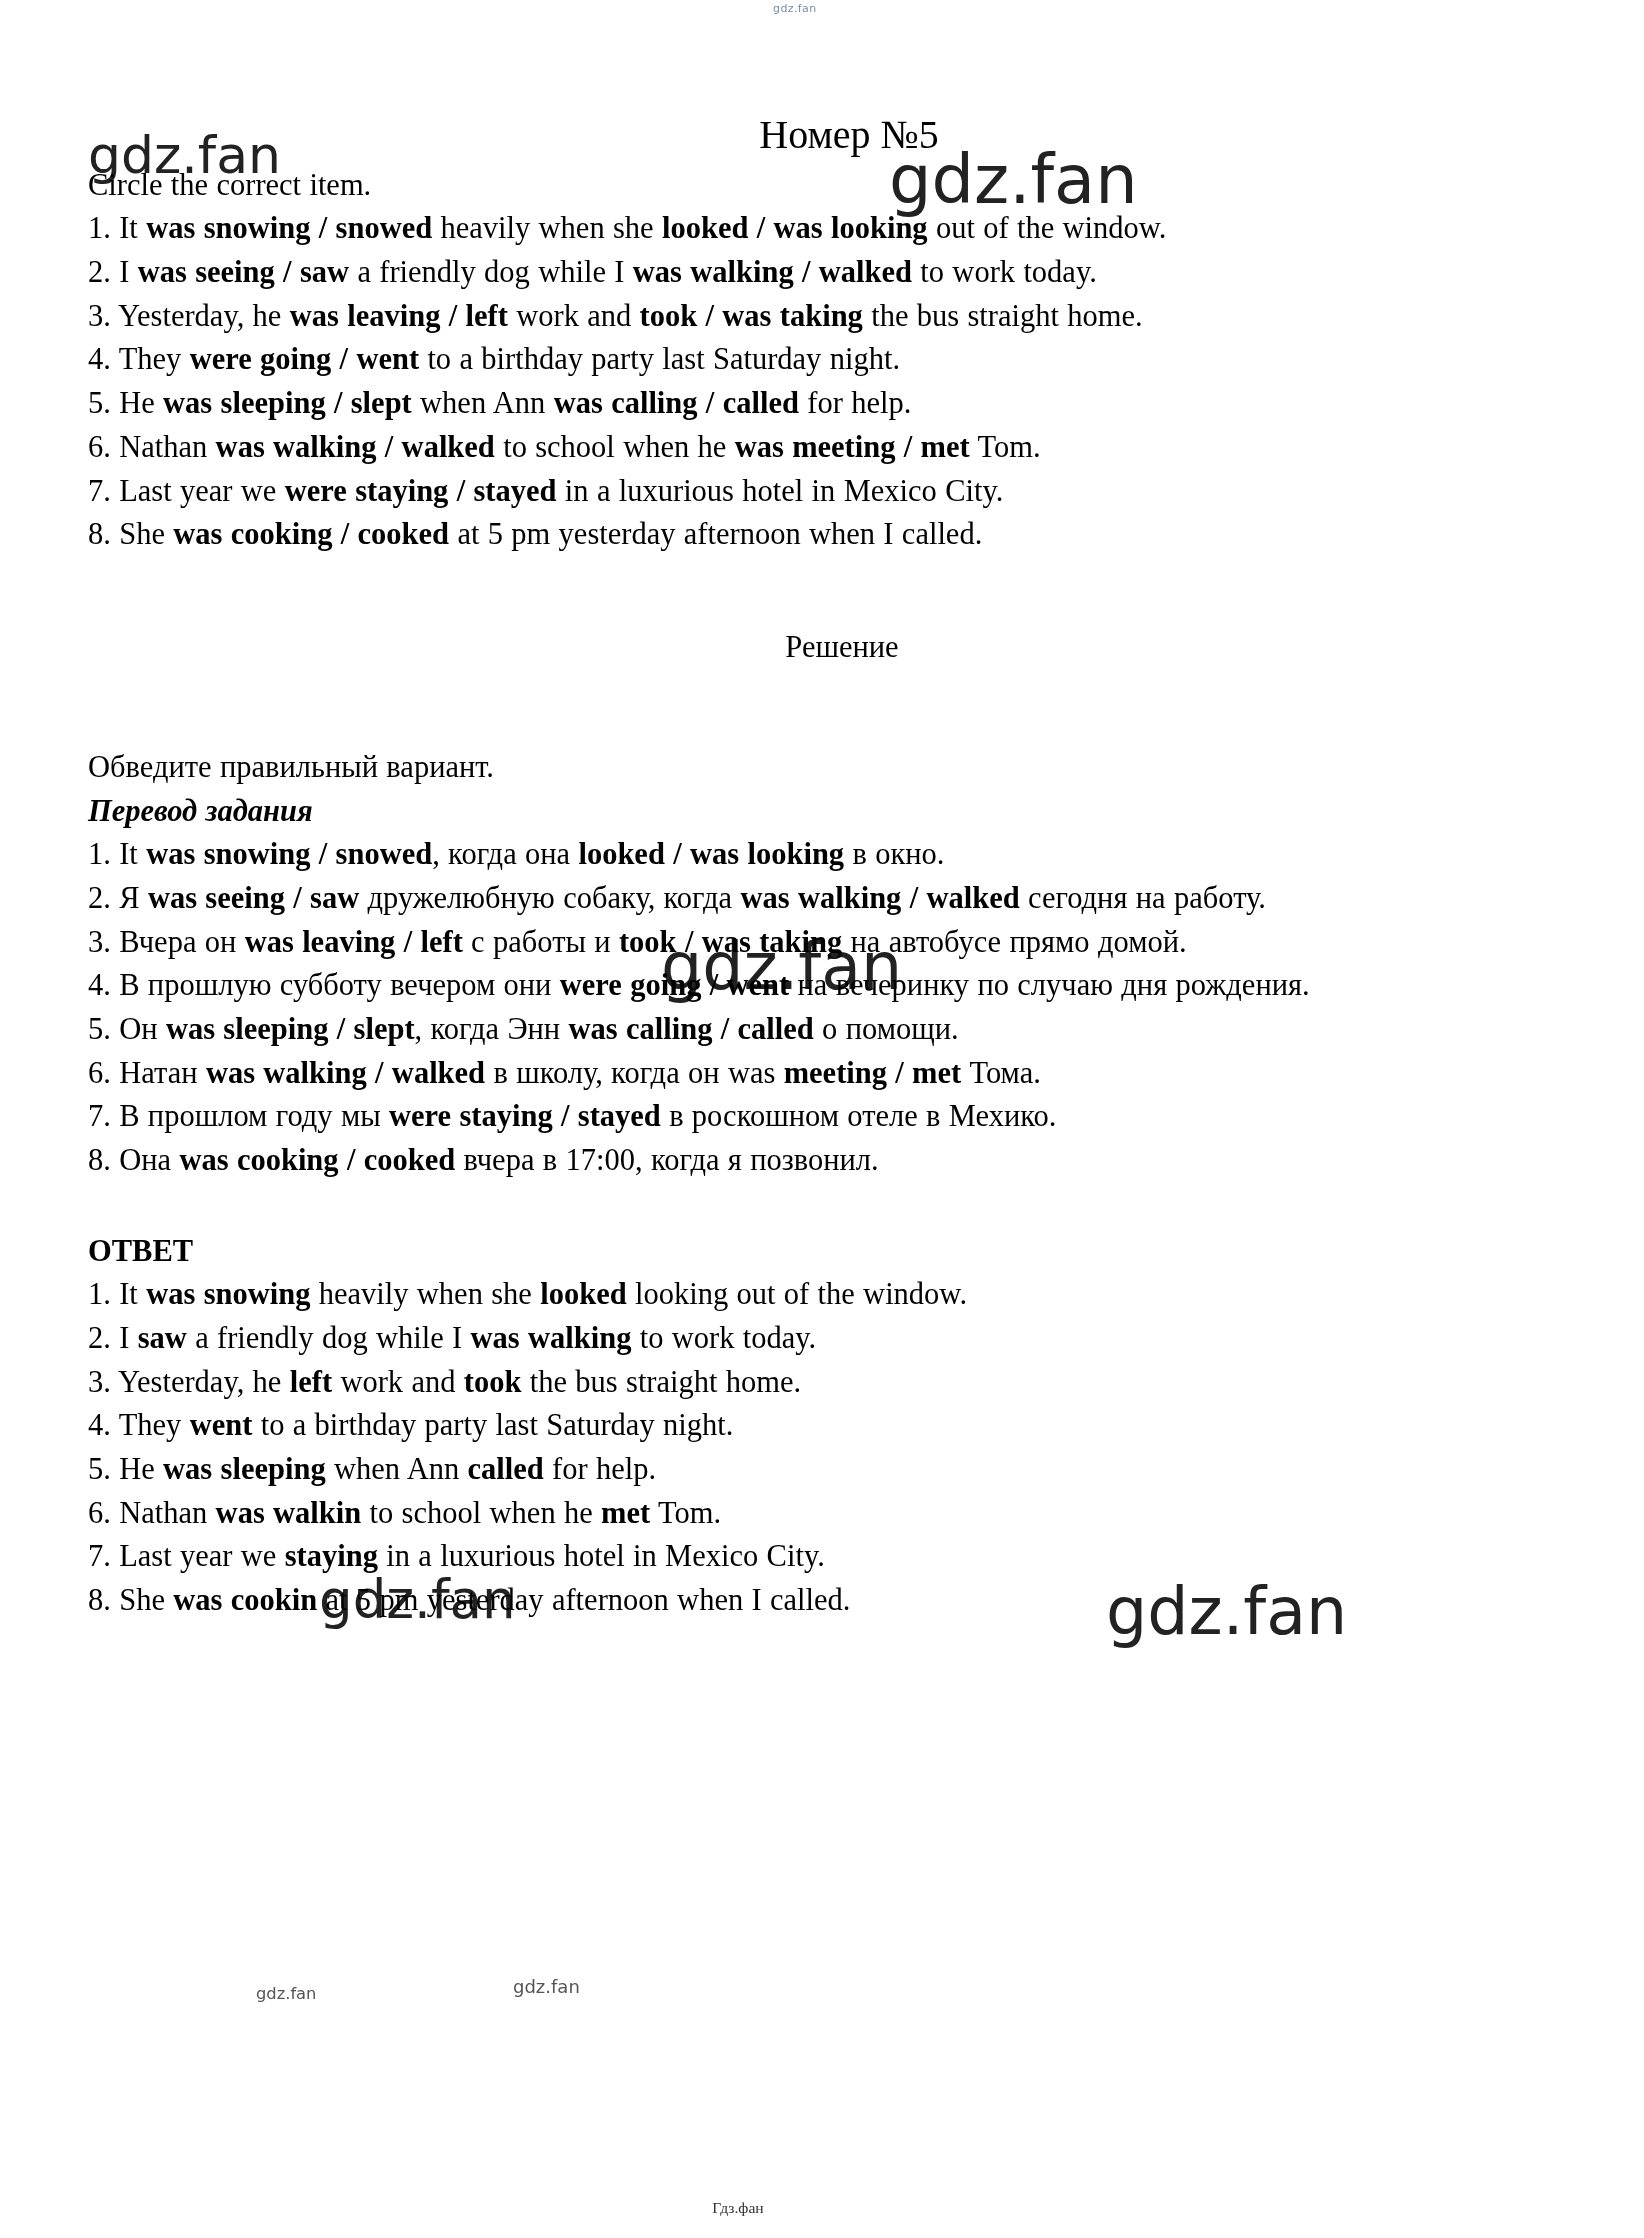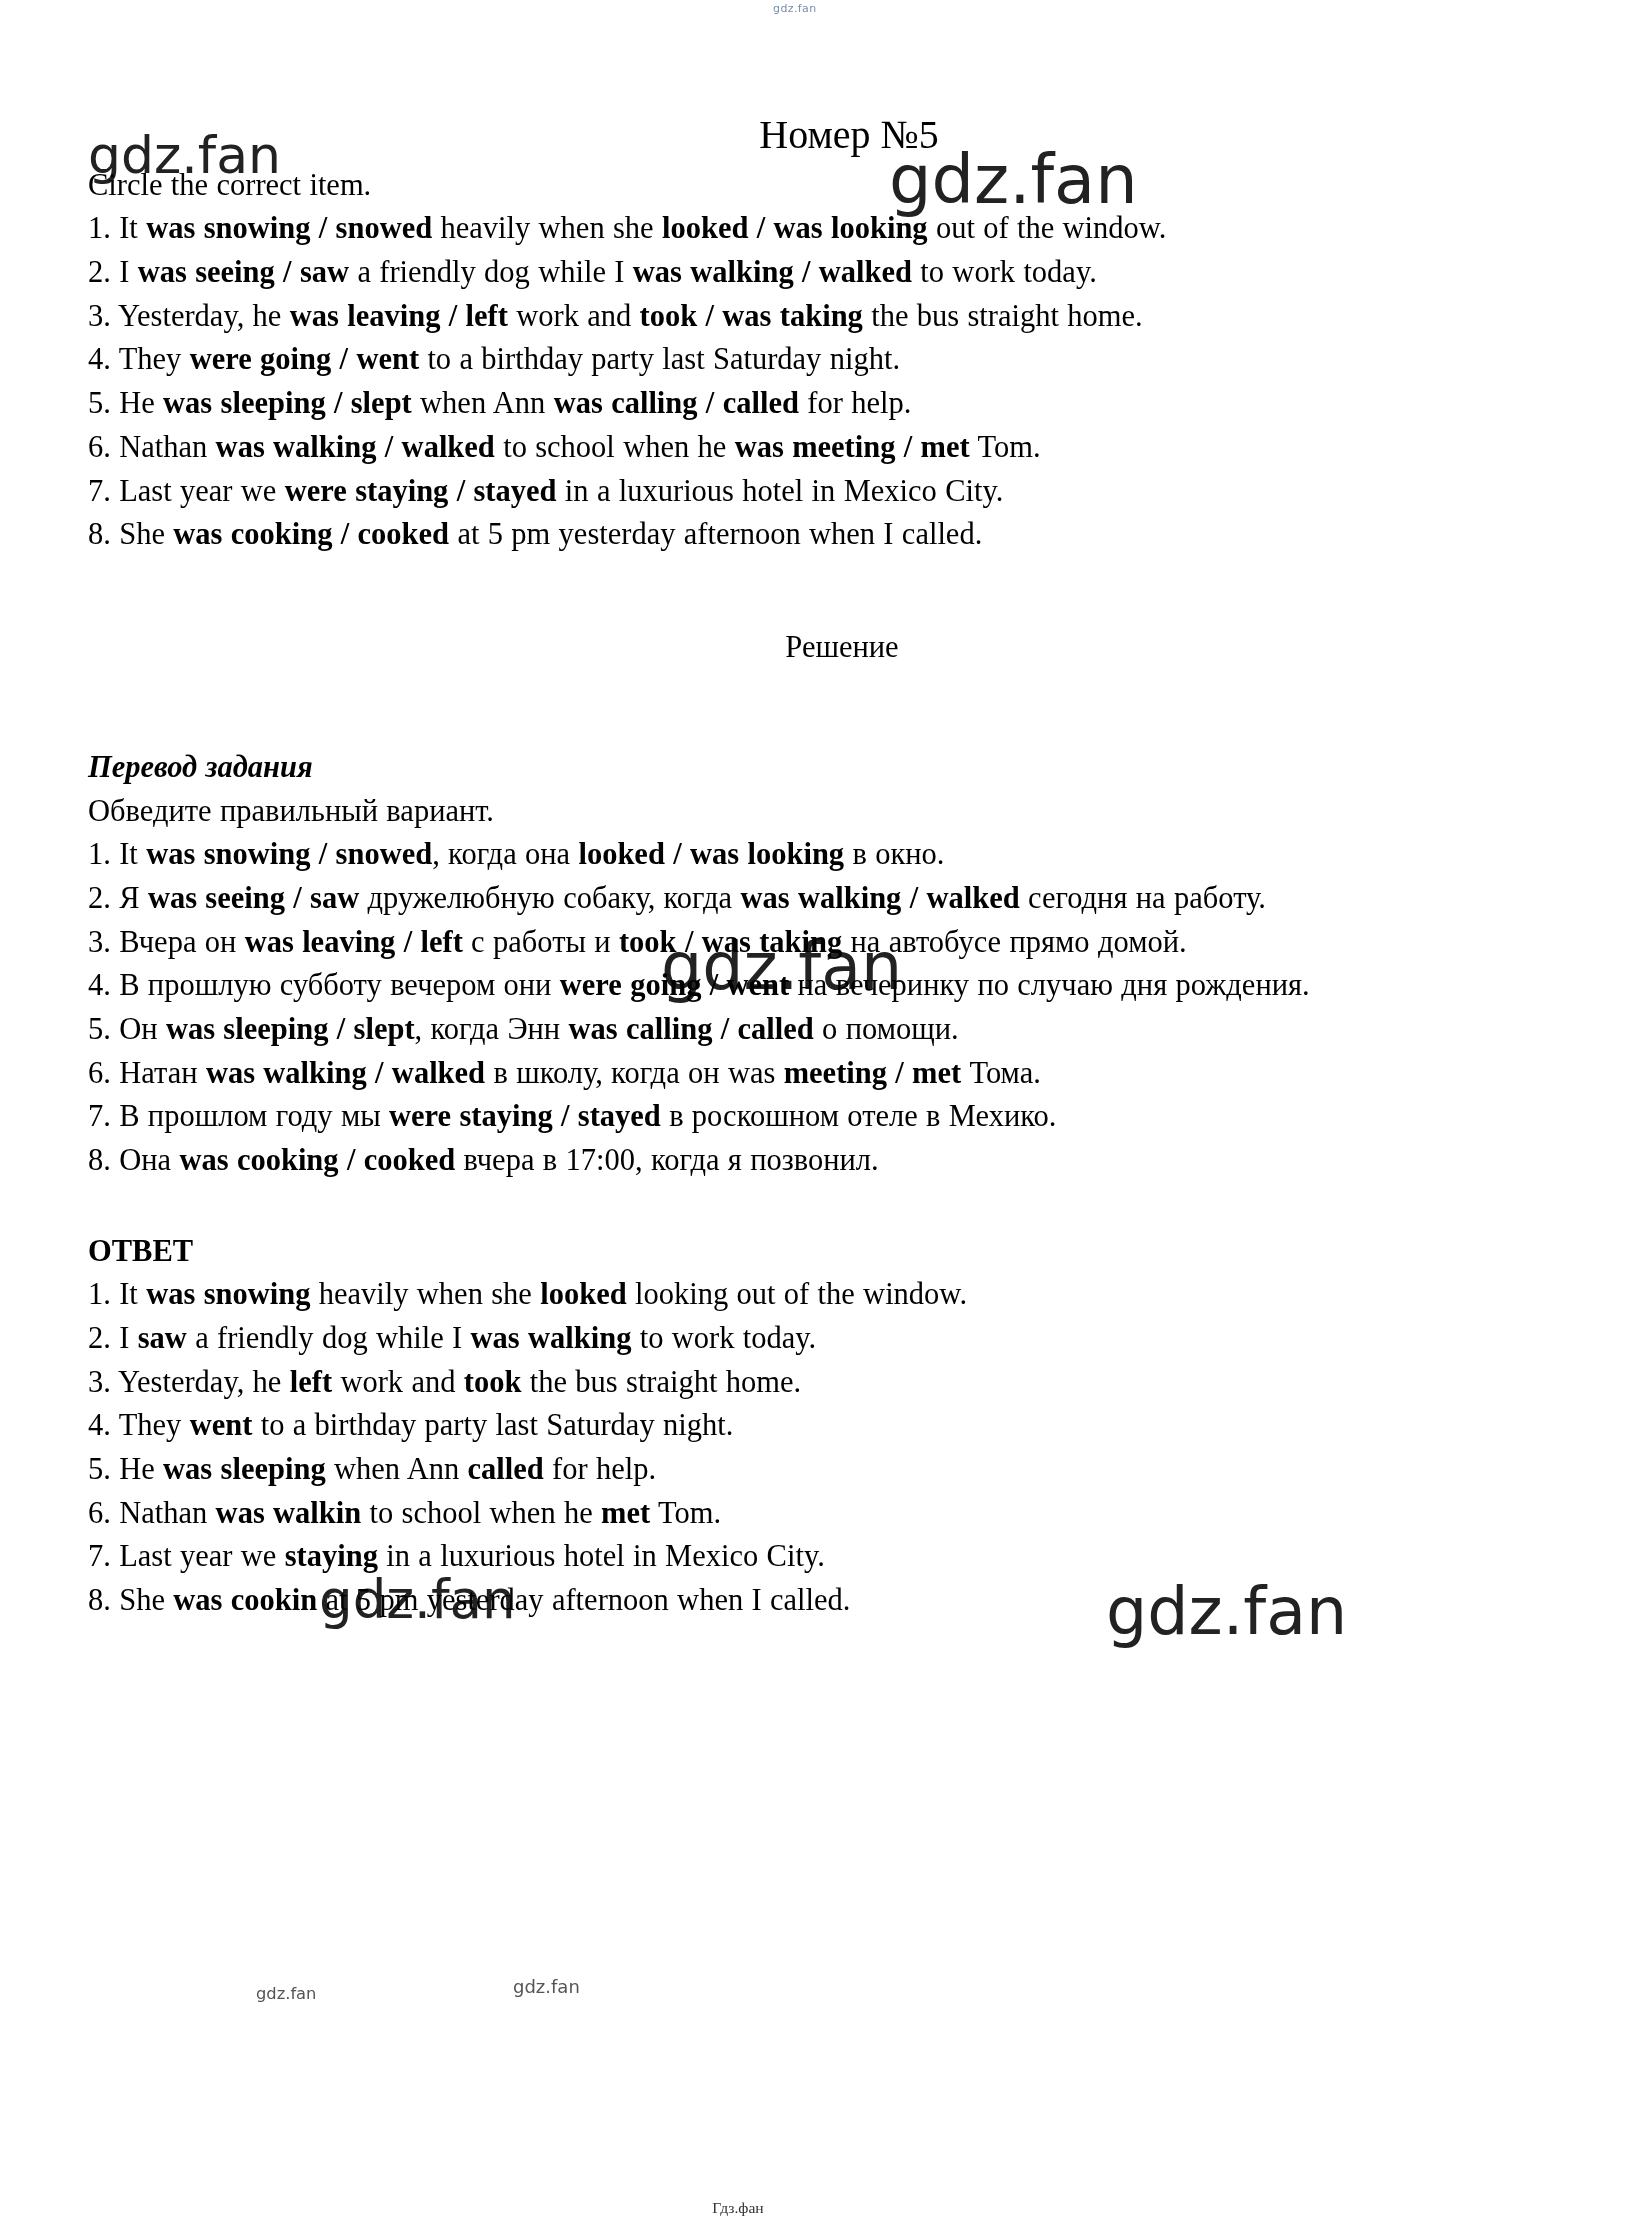--- a/index.html
+++ b/index.html
@@ -118,22 +118,22 @@
       <p class="line task-line">6. Nathan <b>was walking / walked</b> to school when he <b>was meeting / met</b> Tom.</p>
       <p class="line task-line">7. Last year we <b>were staying / stayed</b> in a luxurious hotel in Mexico City.</p>
       <p class="line task-line">8. She <b>was cooking / cooked</b> at 5 pm yesterday afternoon when I called.</p>
     </div>
 
     <div class="section-gap-md"></div>
     <p class="center">Решение</p>
     <div class="section-gap-lg"></div>
 
     <div class="blk">
+      <p class="line">Обведите правильный вариант.</p>
       <p class="line bi">Перевод задания</p>
-      <p class="line">Обведите правильный вариант.</p>
       <p class="line">1. It <b>was snowing / snowed</b>, когда она <b>looked / was looking</b> в окно.</p>
       <p class="line">2. Я <b>was seeing / saw</b> дружелюбную собаку, когда <b>was walking / walked</b> сегодня на работу.</p>
       <p class="line">3. Вчера он <b>was leaving / left</b> с работы и <b>took / was taking</b> на автобусе прямо домой.</p>
       <p class="line">4. В прошлую субботу вечером они <b>were going / went</b> на вечеринку по случаю дня рождения.</p>
       <p class="line">5. Он <b>was sleeping / slept</b>, когда Энн <b>was calling / called</b> о помощи.</p>
       <p class="line">6. Натан <b>was walking / walked</b> в школу, когда он was <b>meeting / met</b> Тома.</p>
       <p class="line">7. В прошлом году мы <b>were staying / stayed</b> в роскошном отеле в Мехико.</p>
       <p class="line">8. Она <b>was cooking / cooked</b> вчера в 17:00, когда я позвонил.</p>
     </div>
 

